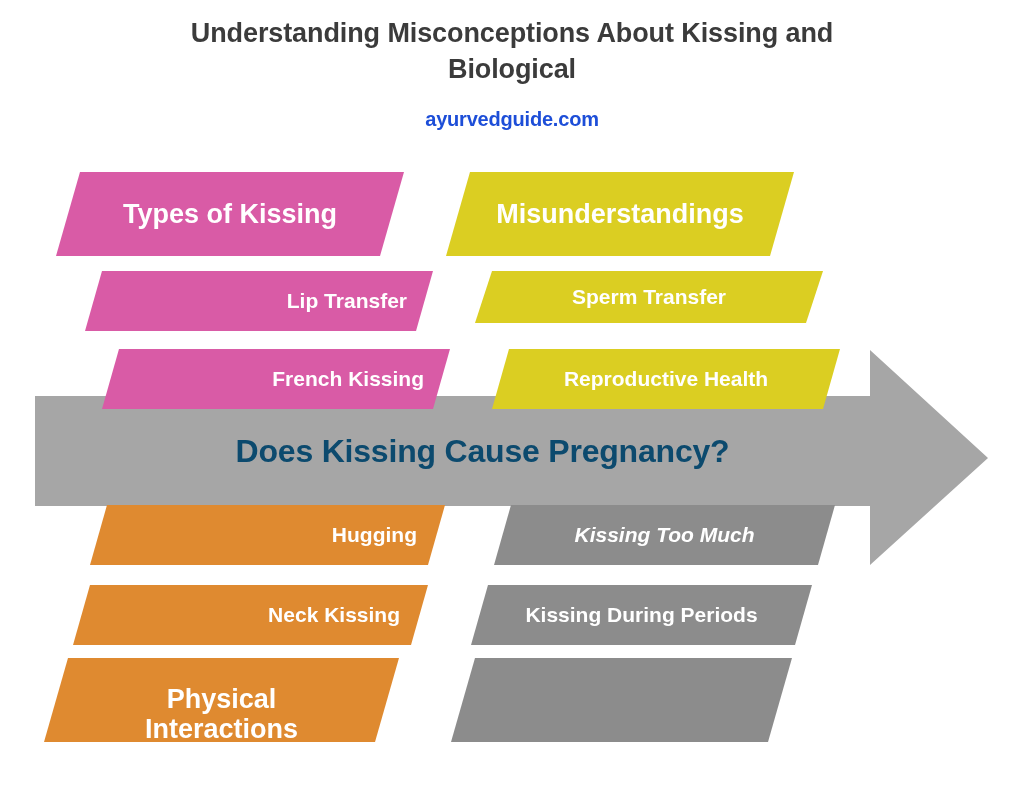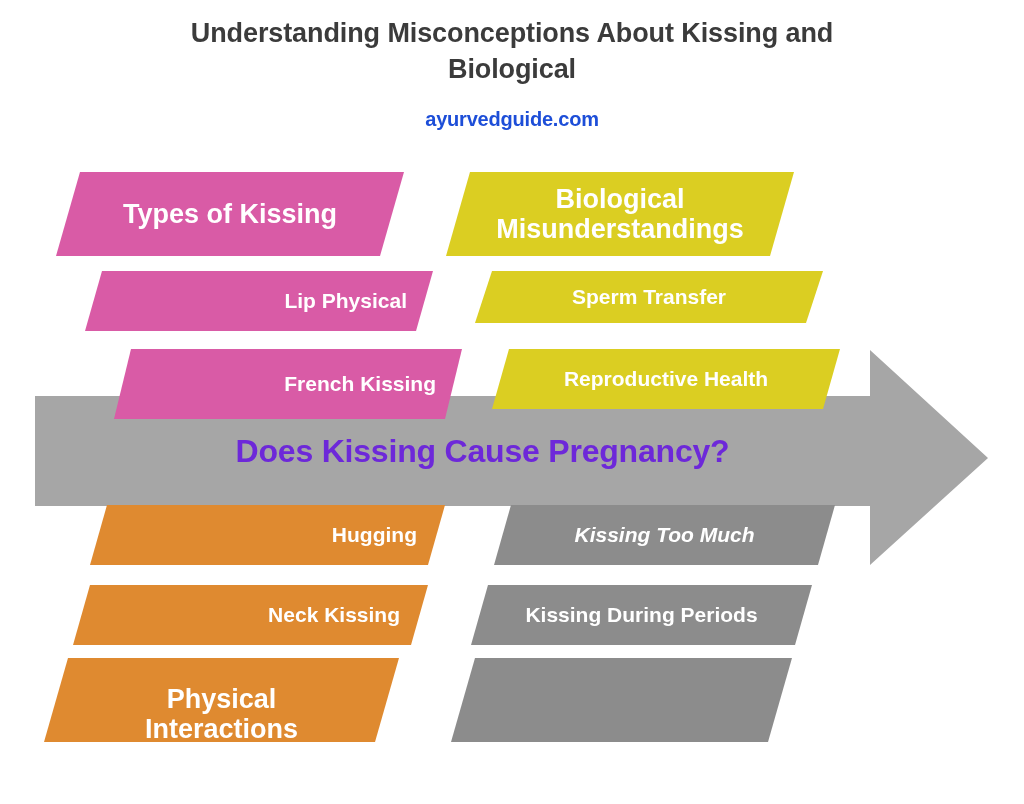--- a/index.html
+++ b/index.html
@@ -57,21 +57,21 @@
     position: absolute;
     left: 35px;
     top: 396px;
     width: 895px;
     height: 110px;
     display: flex;
     align-items: center;
     justify-content: center;
     font-size: 32px;
     font-weight: bold;
-    color: #6d28d9;
+    color: #0c4a6e;
     letter-spacing: -0.2px;
     z-index: 6;
   }
 
   
   .band {
     position: absolute;
     display: flex;
     align-items: center;
     z-index: 5;
@@ -116,36 +116,35 @@
     <svg class="band-shape" viewBox="0 0 348 84" preserveAspectRatio="none">
       <polygon points="24,0 348,0 324,84 0,84" fill="#d95ba6"></polygon>
     </svg>
     <div class="band-text t-head t-center" style="padding:0 26px 0 26px;">Types of Kissing</div>
   </div>
 
   <div class="band" style="left:85px; top:271px; width:348px; height:60px;">
     <svg class="band-shape" viewBox="0 0 348 60" preserveAspectRatio="none">
       <polygon points="17,0 348,0 331,60 0,60" fill="#d95ba6"></polygon>
     </svg>
-    <div class="band-text t-item t-right" style="padding-right:26px;">Lip Physical</div>
-  </div>
-
-  <div class="band" style="left:114px; top:349px; width:348px; height:70px;">
+    <div class="band-text t-item t-right" style="padding-right:26px;">Lip Transfer</div>
+  </div>
+
+  <div class="band" style="left:102px; top:349px; width:348px; height:60px;">
     <svg class="band-shape" viewBox="0 0 348 60" preserveAspectRatio="none">
       <polygon points="17,0 348,0 331,60 0,60" fill="#d95ba6"></polygon>
     </svg>
     <div class="band-text t-item t-right" style="padding-right:26px;">French Kissing</div>
   </div>
 
   <div class="band" style="left:446px; top:172px; width:348px; height:84px;">
     <svg class="band-shape" viewBox="0 0 348 84" preserveAspectRatio="none">
       <polygon points="24,0 348,0 324,84 0,84" fill="#dbce22"></polygon>
     </svg>
     <div class="band-text t-head t-center" style="padding:0 22px;">
-      <div>Biological</div>
       <div>Misunderstandings</div>
     </div>
   </div>
 
   <div class="band" style="left:475px; top:271px; width:348px; height:52px;">
     <svg class="band-shape" viewBox="0 0 348 60" preserveAspectRatio="none">
       <polygon points="17,0 348,0 331,60 0,60" fill="#dbce22"></polygon>
     </svg>
     <div class="band-text t-item t-center" style="padding:0 22px;">Sperm Transfer</div>
   </div>

